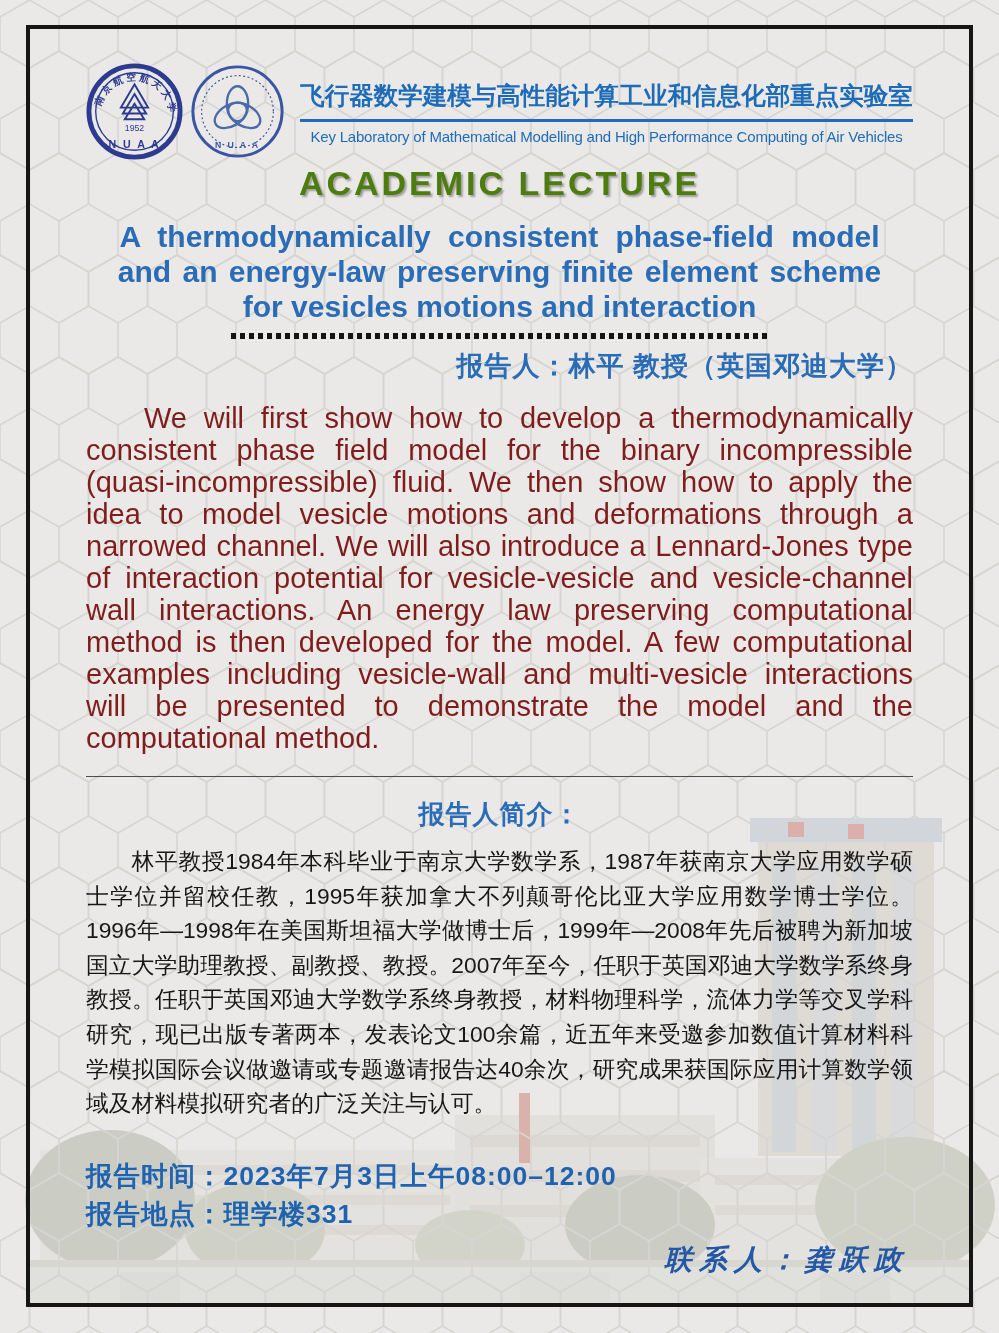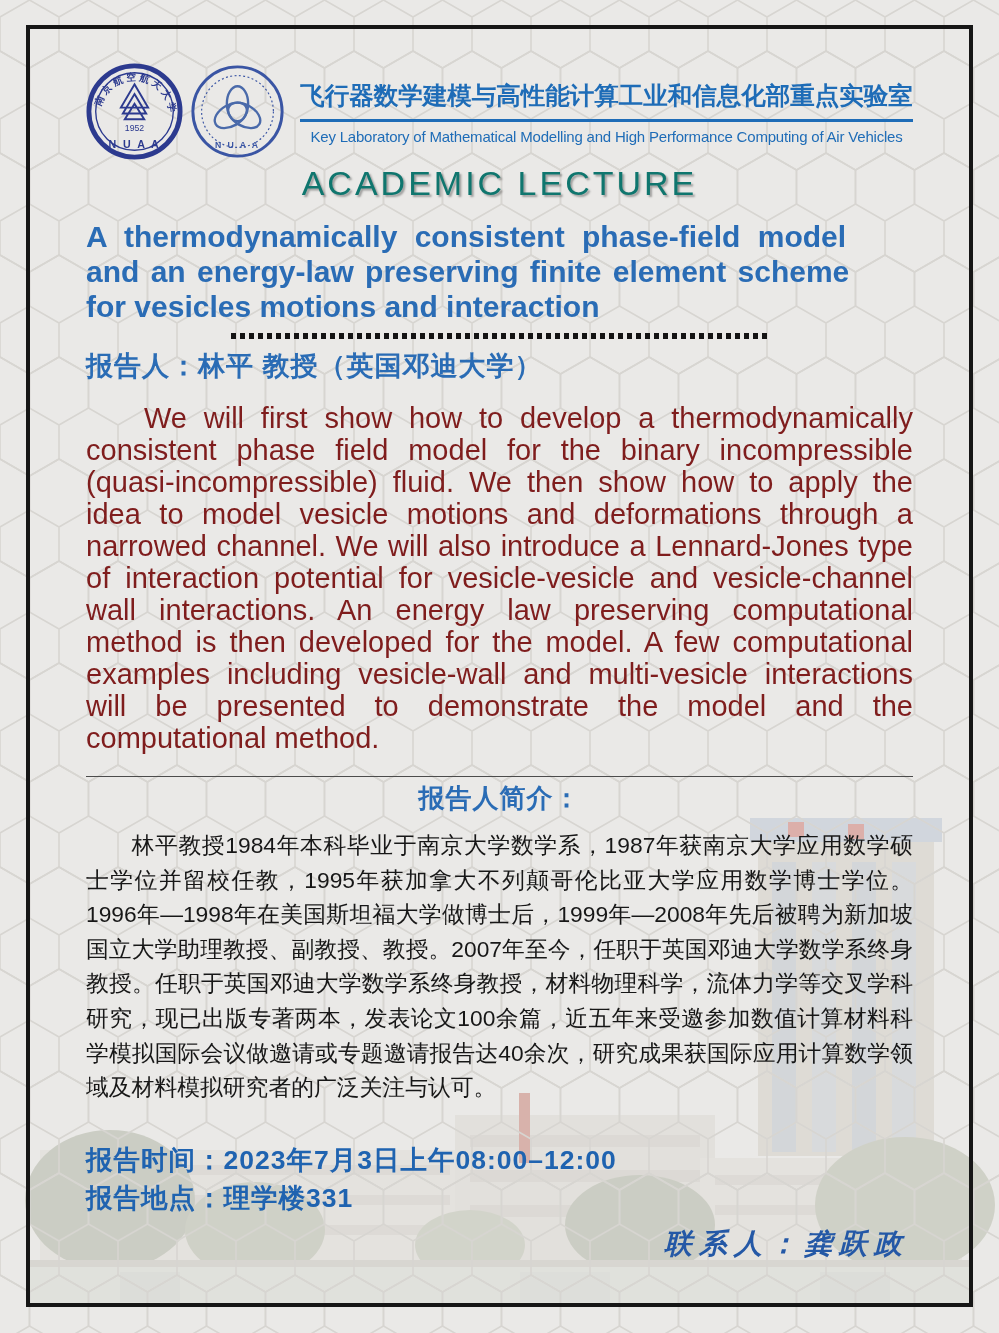--- a/index.html
+++ b/index.html
@@ -33,46 +33,46 @@
   .lab-en{color:#1e6cb7;font-size:15px;letter-spacing:-0.2px;white-space:nowrap;}
   
   .big-title{
     margin-top:4px;text-align:center;
     font-size:188px;line-height:178px;font-weight:900;
     color:#2a6cb5;letter-spacing:12px;
     text-shadow:6px 7px 3px rgba(35,35,35,0.75);
     white-space:nowrap;
   }
   .sub-title{
-    margin-top:4px;text-align:center;color:#0f766e;
-    font-size:34px;font-weight:400;letter-spacing:3px;
+    margin-top:4px;text-align:center;color:#4d7c0f;
+    font-size:34px;font-weight:700;letter-spacing:3px;
     text-shadow:2px 2px 2px rgba(20,20,20,0.35);
   }
   
   .talk-title{margin-top:16px;color:#2a6cb5;font-weight:700;
-    font-size:30px;line-height:35px;text-align:left;}
+    font-size:30px;line-height:35px;text-align:center;}
   .talk-title .l1{word-spacing:9px;}
   .talk-title .l2{word-spacing:3px;}
   .dotted-sep{
     margin:9px auto 0 auto;width:538px;height:6px;
     background:repeating-linear-gradient(90deg,#141414 0 5px,transparent 5px 9px);
   }
   .speaker{
-    margin-top:9px;text-align:left;color:#2a6cb5;
+    margin-top:9px;text-align:right;color:#2a6cb5;
     font-weight:700;font-size:27px;letter-spacing:1px;
   }
   
   .abstract{
     margin-top:18px;color:#7f1d1d;
     font-size:29px;line-height:32px;text-align:justify;text-indent:2em;
   }
   .divider{border:none;border-top:1.5px solid #4c4c4c;margin:22px 0 0 0;}
   
   .bio-heading{
-    margin-top:4px;text-align:center;color:#2a6cb5;
+    margin-top:20px;text-align:center;color:#2a6cb5;
     font-weight:700;font-size:26px;letter-spacing:1px;
   }
   .bio-text{
     margin-top:12px;color:#171717;
     font-size:22.8px;line-height:34.6px;text-align:justify;text-indent:2em;
   }
   
   .footer{margin-top:36px;}
   .f-line{color:#1f63b0;font-weight:700;font-size:26.5px;line-height:38px;letter-spacing:1px;}
   .contact{

